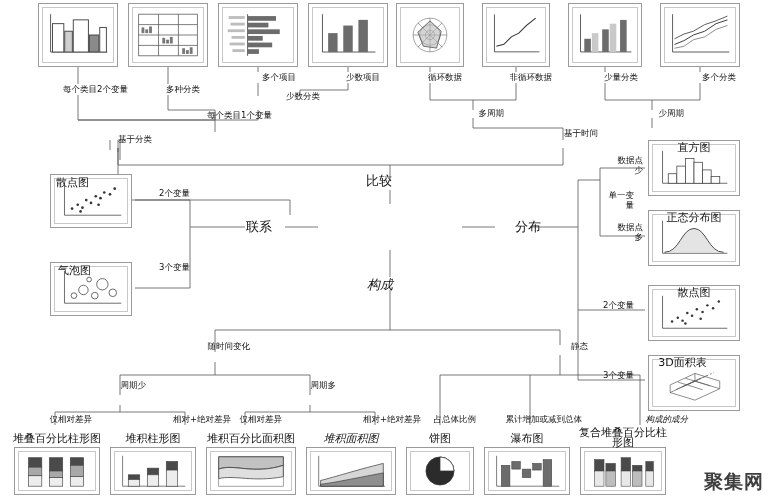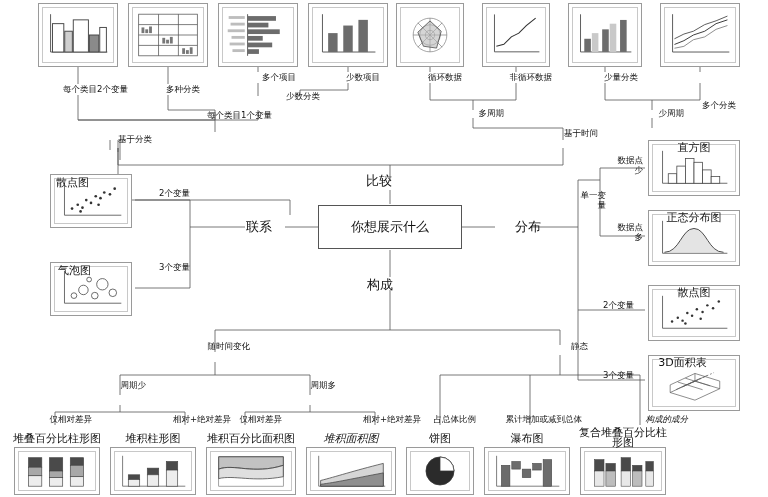--- a/index.html
+++ b/index.html
@@ -290,36 +290,33 @@
     </div>
   </div>
 
   <div class="edge-label" style="left:28px;top:84px;width:100px;">每个类目2个变量</div>
   <div class="edge-label" style="left:138px;top:84px;width:62px;">多种分类</div>
   <div class="edge-label" style="left:222px;top:72px;width:74px;">多个项目</div>
   <div class="edge-label" style="left:316px;top:72px;width:64px;">少数项目</div>
   <div class="edge-label" style="left:398px;top:72px;width:64px;">循环数据</div>
   <div class="edge-label" style="left:480px;top:72px;width:72px;">非循环数据</div>
   <div class="edge-label" style="left:572px;top:72px;width:66px;">少量分类</div>
-  <div class="edge-label" style="left:664px;top:72px;width:72px;margin-top:28px;">多个分类</div>
+  <div class="edge-label" style="left:664px;top:72px;width:72px;">多个分类</div>
 
   <div class="edge-label" style="left:252px;top:91px;width:68px;">少数分类</div>
   <div class="edge-label" style="left:158px;top:110px;width:114px;">每个类目1个变量</div>
   <div class="edge-label" style="left:84px;top:134px;width:68px;">基于分类</div>
   <div class="edge-label" style="left:444px;top:108px;width:60px;">多周期</div>
   <div class="edge-label" style="left:624px;top:108px;width:60px;">少周期</div>
   <div class="edge-label" style="left:530px;top:128px;width:68px;">基于时间</div>
 
   <div class="big" style="left:366px;top:172px;">比较</div>
-  <div class="center-box" style="left:318px;top:205px;width:144px;height:44px;">
-    <span>你想展示什么</span>
-  </div>
   <div class="big" style="left:246px;top:218px;">联系</div>
   <div class="big" style="left:497px;top:218px;margin-left:18px;">分布</div>
-  <div class="big" style="left:367px;top:276px;">构成</div>
+  <div class="big" style="left:367px;top:276px;font-style:italic;">构成</div>
 
   <div class="card" style="left:50px;top:174px;width:82px;height:54px;">
     <div class="inner">
       <svg width="100%" height="100%" viewBox="0 0 76 46">
         <line x1="10" y1="4" x2="10" y2="38" stroke="#555" stroke-width="0.9"></line>
         <line x1="10" y1="38" x2="70" y2="38" stroke="#555" stroke-width="0.9"></line>
         <g fill="#333">
           <circle cx="18" cy="31" r="1.4"></circle>
             <circle cx="24" cy="27" r="1.4"></circle>
             <circle cx="29" cy="30" r="1.4"></circle>
@@ -348,24 +345,24 @@
           <circle cx="20" cy="30" r="3"></circle>
             <circle cx="30" cy="24" r="5"></circle>
             <circle cx="42" cy="30" r="3.5"></circle>
           <circle cx="50" cy="18" r="6"></circle>
             <circle cx="61" cy="27" r="4"></circle>
             <circle cx="36" cy="13" r="2.5"></circle>
         </g>
       </svg>
     </div>
   </div>
-  <div class="cap" style="left:44px;top:266px;width:82px;text-align:left;padding-left:14px;">气泡图</div>
+  <div class="cap" style="left:50px;top:266px;width:82px;text-align:left;padding-left:8px;">气泡图</div>
   <div class="edge-label" style="left:138px;top:262px;width:52px;">3个变量</div>
 
-  <div class="edge-label two" style="left:578px;top:190px;width:28px;">单一变量</div>
+  <div class="edge-label two" style="left:578px;top:190px;width:28px;padding-left:28px;">单一变量</div>
   <div class="edge-label two" style="left:615px;top:155px;width:28px;">数据点少</div>
   <div class="edge-label two" style="left:615px;top:222px;width:28px;">数据点多</div>
   <div class="edge-label" style="left:584px;top:300px;width:50px;">2个变量</div>
   <div class="edge-label" style="left:584px;top:370px;width:50px;">3个变量</div>
 
   <div class="card" style="left:648px;top:140px;width:92px;height:56px;">
     <div class="inner">
       <svg width="100%" height="100%" viewBox="0 0 86 48">
         <line x1="10" y1="6" x2="10" y2="40" stroke="#555" stroke-width="0.9"></line>
         <line x1="10" y1="40" x2="78" y2="40" stroke="#555" stroke-width="0.9"></line>
@@ -548,13 +545,14 @@
           <rect x="50" y="14" width="10" height="6" fill="#4a4a4a"></rect>
             <rect x="50" y="20" width="10" height="16" fill="#bdbdbd"></rect>
           <rect x="64" y="10" width="8" height="10" fill="#4a4a4a"></rect>
             <rect x="64" y="20" width="8" height="16" fill="#e8e8e8"></rect>
         </g>
       </svg>
     </div>
   </div>
   <div class="cap" style="left:574px;top:428px;width:98px;white-space:normal;"><span>复合堆叠百分比柱形图</span></div>
 
+  <div class="watermark">聚集网</div>
 </div>
 
 </body></html>

